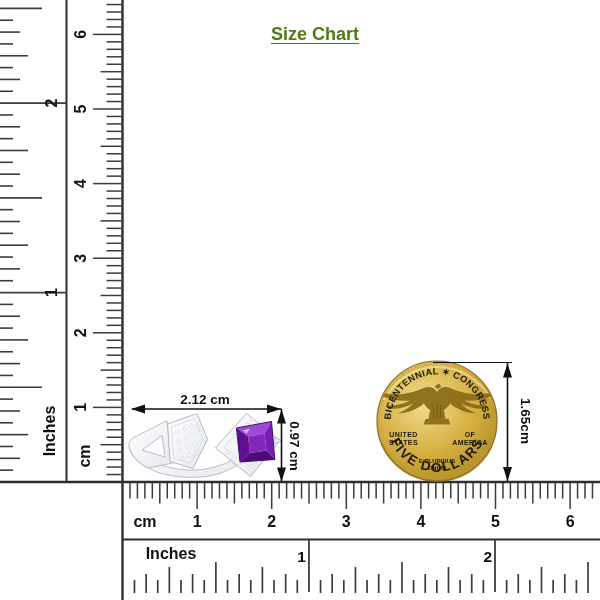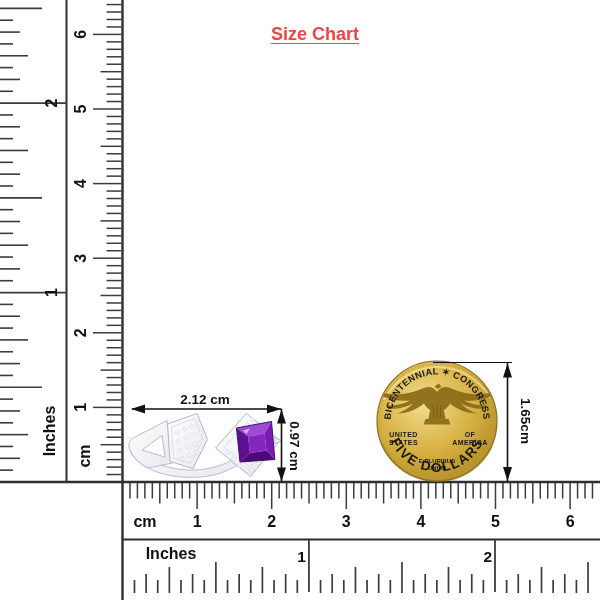--- a/index.html
+++ b/index.html
@@ -1,21 +1,21 @@
 <!DOCTYPE html>
 <html><head>
 <meta charset="utf-8">
 <style>
   html,body{margin:0;padding:0;background:#fff;}
   .stage{position:relative;width:600px;height:600px;background:#ffffff;overflow:hidden;
          font-family:"Liberation Sans",sans-serif;}
   .stage svg{position:absolute;left:0;top:0;}
   svg text{font-family:"Liberation Sans",sans-serif;fill:#111;}
   .title{position:absolute;left:315px;top:24px;transform:translateX(-50%);
-         font:700 18px "Liberation Sans",sans-serif;color:#ef4444;
+         font:700 18px "Liberation Sans",sans-serif;color:#4d7c0f;
          text-decoration:underline;text-underline-offset:3px;white-space:nowrap;}
 </style>
 </head>
 <body>
 
 <div class="stage">
 
   <div class="title">Size Chart</div>
 
   <svg width="600" height="600" viewBox="0 0 600 600">

